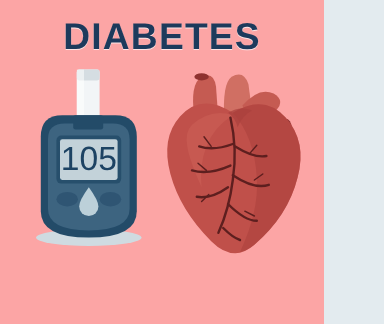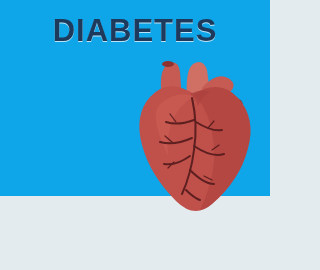--- a/index.html
+++ b/index.html
@@ -2,22 +2,22 @@
 <html><head>
 <meta charset="utf-8">
 <style>
   html,body{margin:0;padding:0;}
   body{
     width:270px;height:270px;overflow:hidden;
     font-family:"Liberation Sans",sans-serif;
     background:#e3ebef;
   }
   #poster{
-    position:relative;width:270px;height:196px;
-    background:#0ea5e9;
+    position:relative;width:270px;height:270px;
+    background:#fca5a5;
   }
   .title{
     position:absolute;left:0;width:270px;text-align:center;
     font-weight:700;color:#1d3a5c;
     letter-spacing:1px;
     text-shadow:0 1px 0 rgba(255,255,255,.7);
     white-space:nowrap;
   }
   #title-diabetes{top:14px;font-size:31px;line-height:34px;}
   #title-heart{top:228px;font-size:27px;line-height:30px;}
@@ -26,20 +26,37 @@
   #heart-art{left:132px;top:58px;width:124px;height:155px;}
   svg{display:block;overflow:visible;}
 </style>
 </head>
 <body>
 
 <div id="poster">
 
   <div class="title" id="title-diabetes">DIABETES</div>
 
+  <div class="art" id="meter-art">
+    <svg viewBox="0 0 120 148" width="120" height="148">
+      <ellipse cx="60" cy="140" rx="44" ry="7" fill="#cfdbe1"></ellipse>
+      <rect x="50" y="0" width="19" height="44" rx="2" fill="#f2f5f7"></rect>
+      <rect x="50" y="0" width="19" height="9" rx="2" fill="#d5dde2"></rect>
+      <rect x="50" y="0" width="6" height="44" fill="#ffffff" opacity=".55"></rect>
+      <path d="M20 56 q0-18 18-18 h44 q18 0 18 18 v62 q0 22 -40 22 q-40 0 -40 -22 z" fill="#234b68"></path>
+      <path d="M26 58 q0-13 14-13 h40 q14 0 14 13 v58 q0 18 -34 18 q-34 0 -34 -18 z" fill="#3d6480"></path>
+      <rect x="47" y="38" width="25" height="12" rx="2" fill="#234b68"></rect>
+      <rect x="33" y="55" width="54" height="40" rx="4" fill="#274f6c"></rect>
+      <rect x="36" y="58" width="48" height="34" rx="2" fill="#c3d2d9"></rect>
+      <text x="60" y="84" text-anchor="middle" font-family="Liberation Sans, sans-serif" font-size="28" font-weight="400" fill="#1d4363">105</text>
+      <ellipse cx="42" cy="108" rx="9" ry="6" fill="#2f5573"></ellipse>
+      <ellipse cx="78" cy="108" rx="9" ry="6" fill="#2f5573"></ellipse>
+      <path d="M60 98 q8 11 8 16 a8 8 0 0 1 -16 0 q0-5 8-16 z" fill="#bcd0d9"></path>
+    </svg>
+  </div>
 
   <div class="art" id="heart-art">
     <svg viewBox="0 0 124 155" width="124" height="155">
       <g>
         <path d="M30 40 q-4-28 6-34 q10-5 12 8 l2 28 z" fill="#c55b52"></path>
         <ellipse cx="36" cy="6" rx="6" ry="3" fill="#8f3230"></ellipse>
         <path d="M55 42 q-2-30 6-36 q10-6 14 6 l4 30 z" fill="#d06f63"></path>
         <path d="M70 30 q14-16 26-10 q10 6 2 14 l-20 12 z" fill="#c55b52"></path>
         <path d="M78 46 q16-10 28-4 q8 5 0 11 l-24 8 z" fill="#c8645a"></path>
         <ellipse cx="106" cy="48" rx="5" ry="7" fill="#8f3230"></ellipse>

